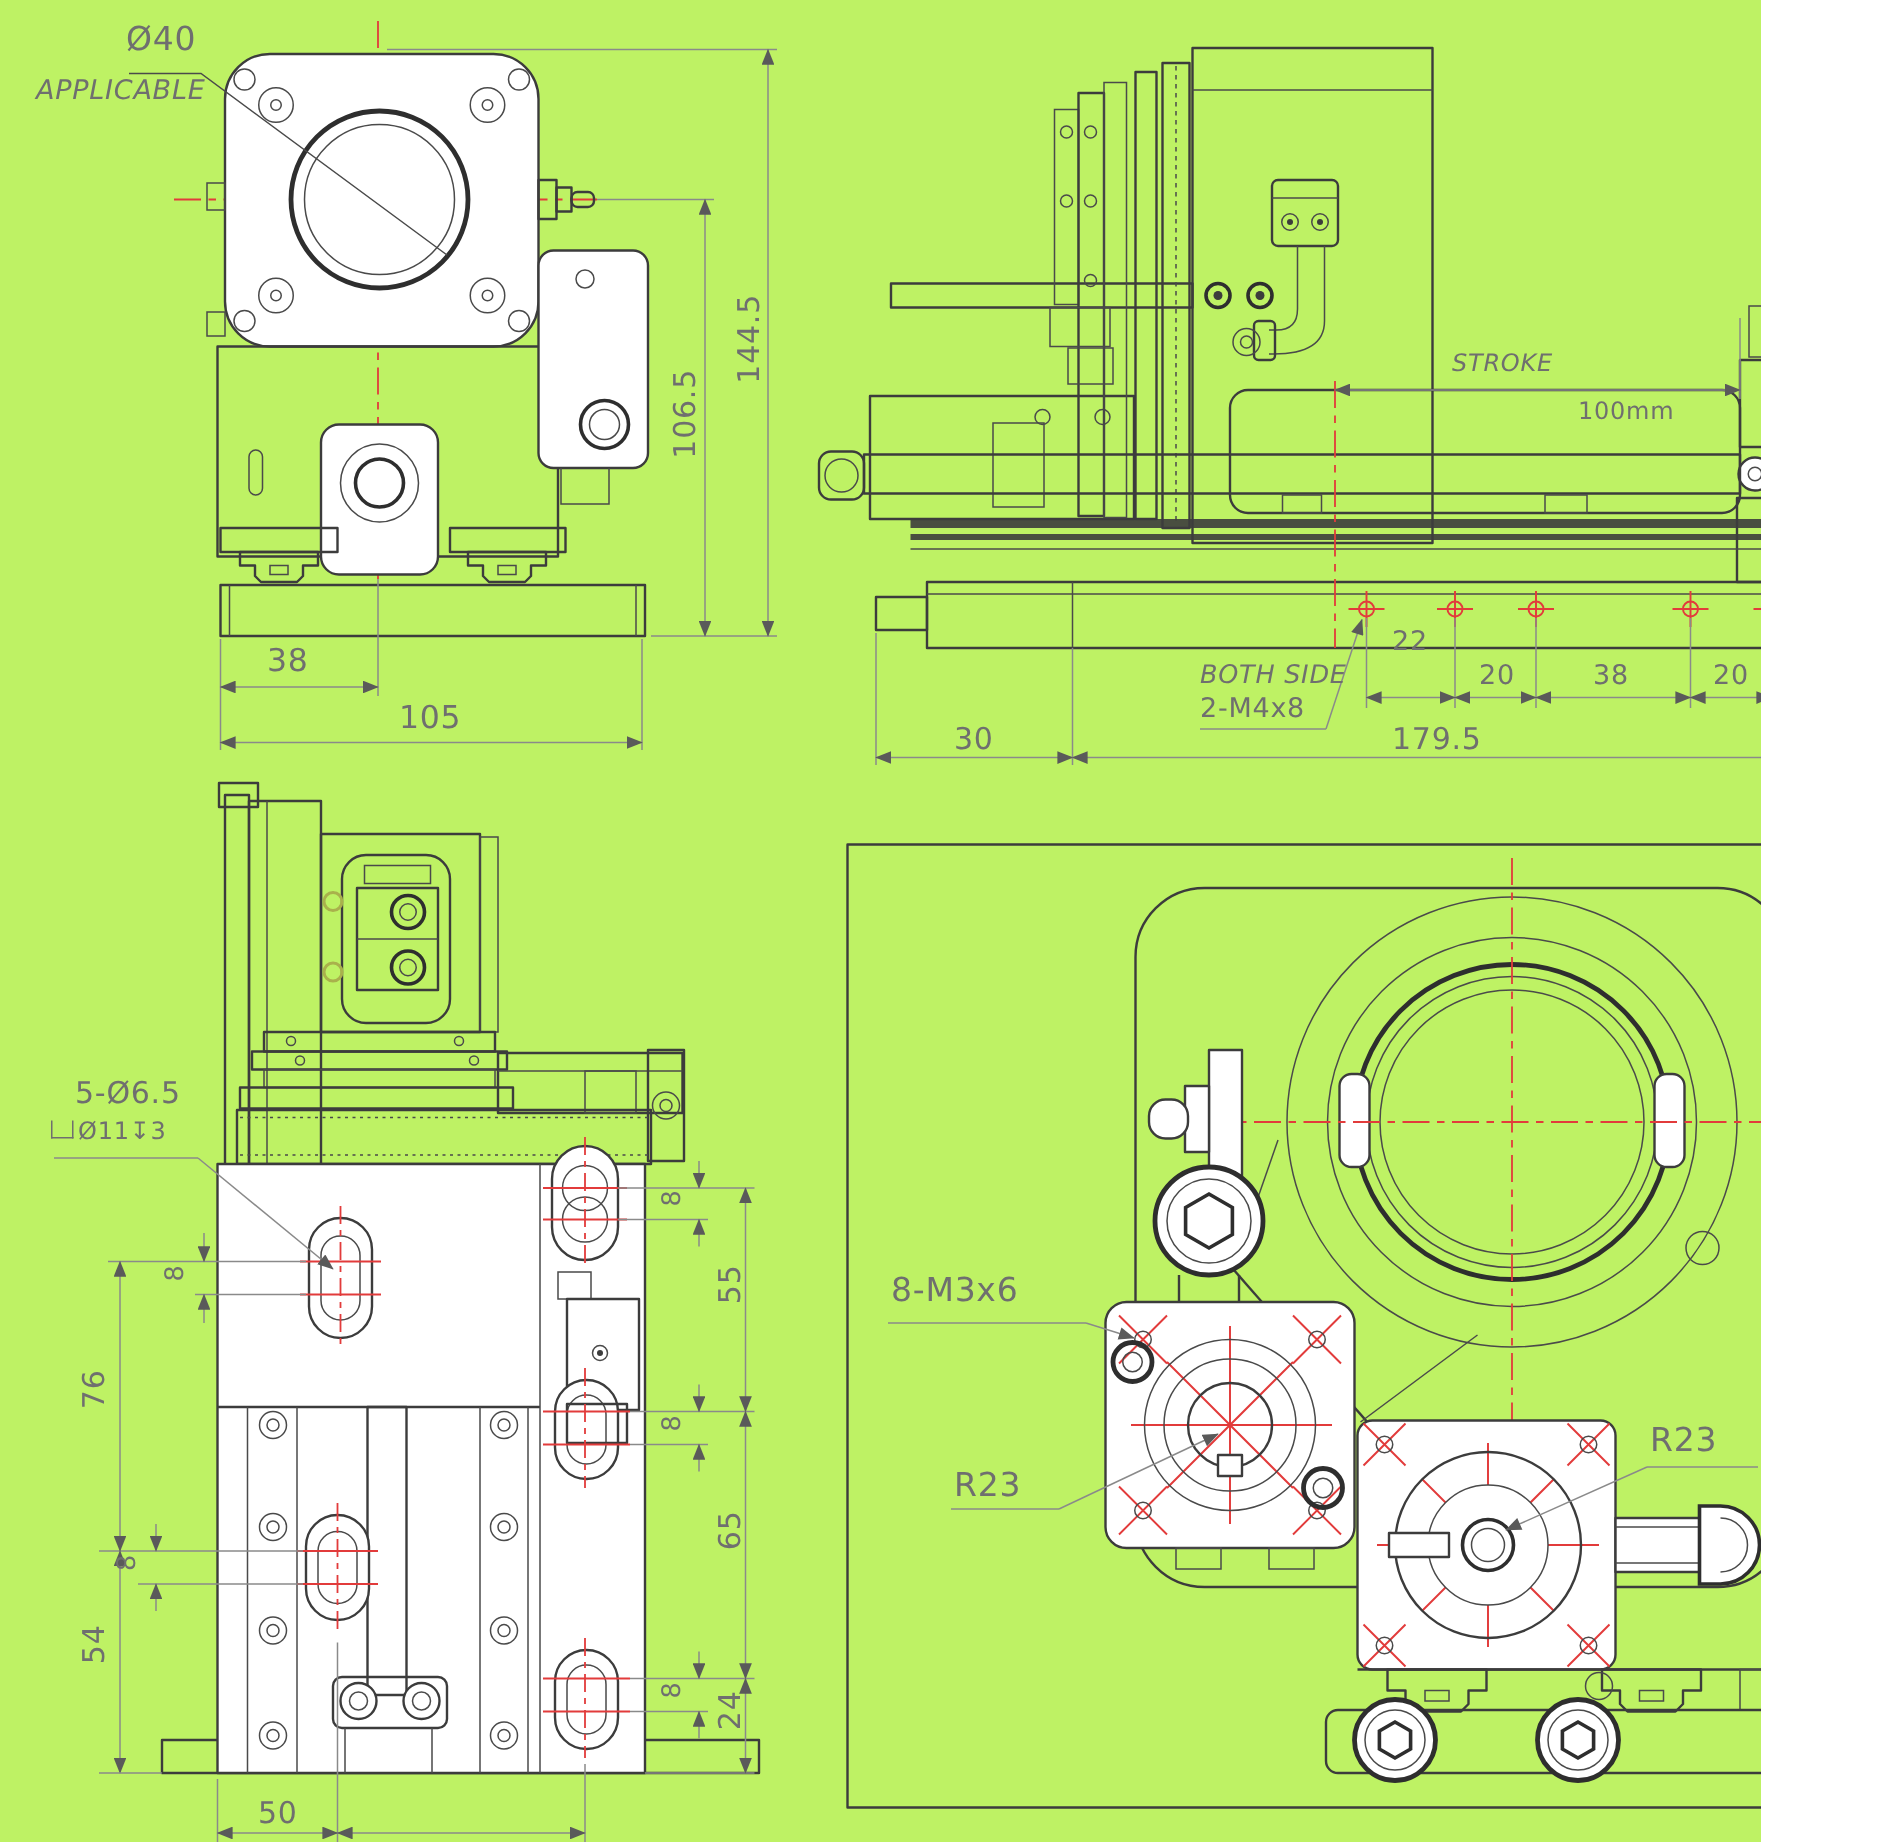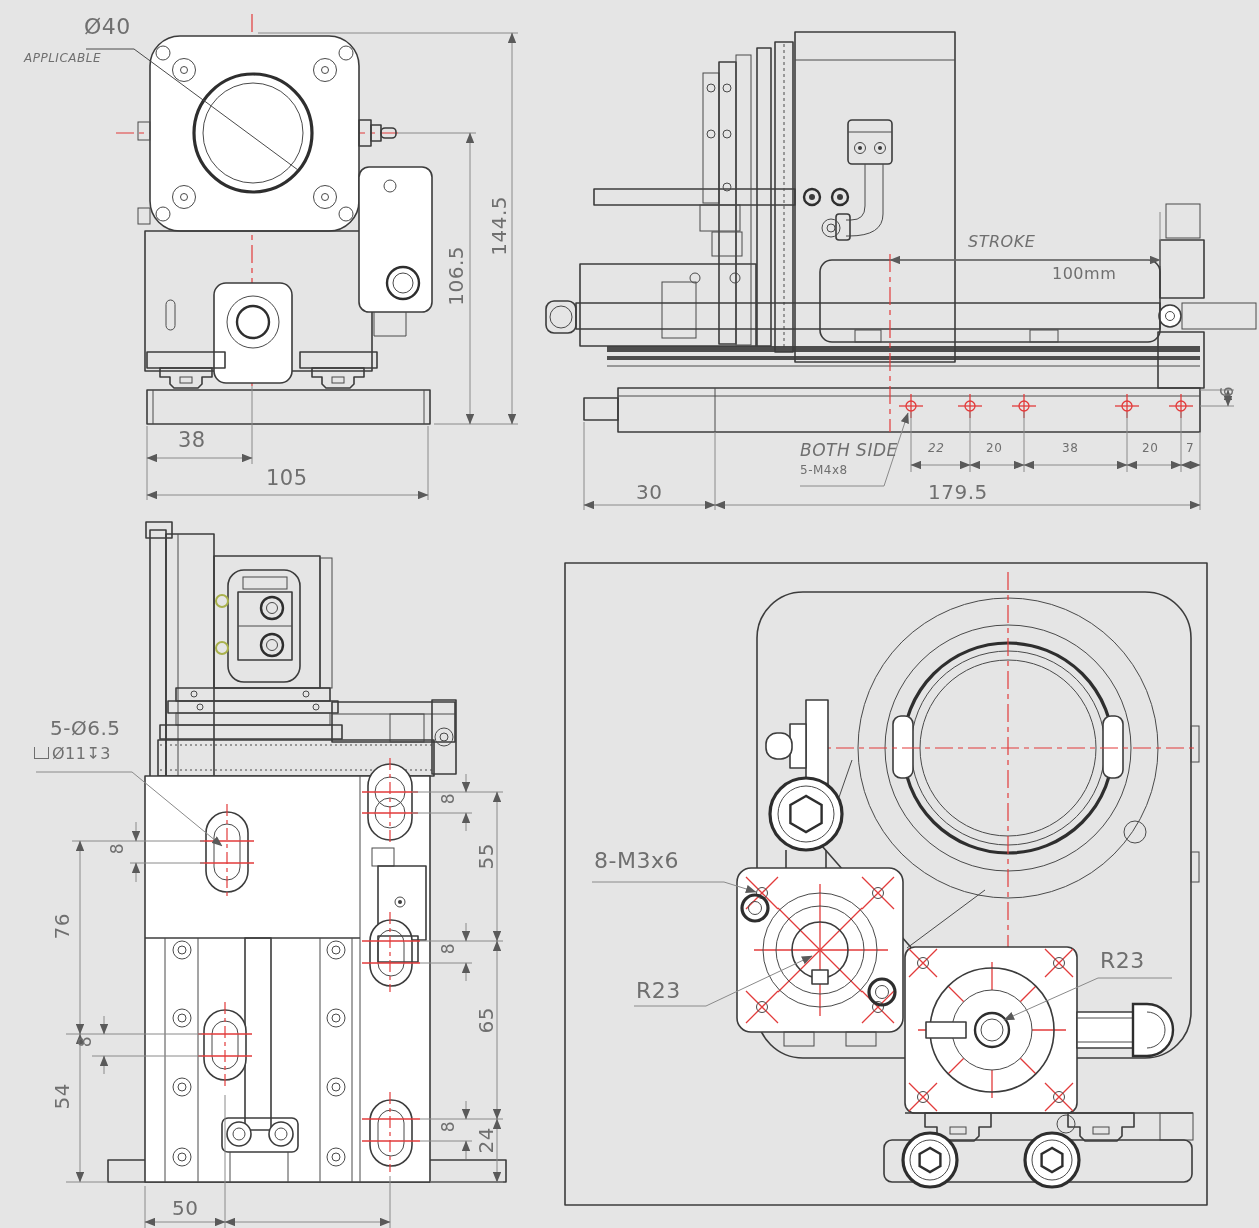--- a/index.html
+++ b/index.html
@@ -1,34 +1,34 @@
 <!DOCTYPE html>
 <html><head>
 <meta charset="utf-8">
 <style>
   html,body{margin:0;padding:0;background:#fff;}
-  #sheet{position:relative;width:1259px;height:1228px;background:#e5e5e5;overflow:hidden;
-         font-family:"DejaVu Sans",sans-serif;}
+  #sheet{position:relative;width:1146px;height:1228px;background:#bef264;overflow:hidden;
+         font-family:"DejaVu Sans",sans-serif;padding-left:28px;}
   svg{position:absolute;left:0;top:0;}
   .ln{stroke:#3c3c3c;stroke-width:1.6;fill:none;stroke-linejoin:round;}
   .tn{stroke:#4a4a4a;stroke-width:1;fill:none;}
   .bd{stroke:#2e2e2e;stroke-width:3.2;fill:none;}
   .md{stroke:#2e2e2e;stroke-width:2.4;fill:none;}
   .dm{stroke:#8a8a8a;stroke-width:1;fill:none;}
   .rd{stroke:#e23b3b;stroke-width:1.3;fill:none;}
   .rdd{stroke:#e23b3b;stroke-width:1.2;fill:none;stroke-dasharray:18 5 5 5;}
   .rds{stroke:#e23b3b;stroke-width:1.2;fill:none;stroke-dasharray:12 4 4 4;}
   .gn{stroke:#a9b14c;stroke-width:2;fill:none;}
   .wf{fill:#ffffff;}
   .dk{fill:#3c3c3c;}
   .t{position:absolute;color:#6f6f6f;letter-spacing:.5px;white-space:nowrap;line-height:1;}
   .it{font-style:italic;}
   .v{writing-mode:vertical-rl;transform:rotate(180deg);}
   .f22{font-size:22px;} .f21{font-size:21px;} .f20{font-size:20px;}
-  .f19{font-size:16px;} .f18{font-size:12px;} .f17{font-size:17px;}
+  .f19{font-size:16px;} .f18{font-size:18px;} .f17{font-size:17px;}
   .cbsym{display:inline-block;width:13px;height:11px;border-left:1.6px solid #6f6f6f;
          border-right:1.6px solid #6f6f6f;border-bottom:1.6px solid #6f6f6f;
          margin-right:3px;vertical-align:0px;}
 </style>
 </head>
 <body>
 
 <div id="sheet">
 <svg width="1259" height="1228" viewBox="0 0 1259 1228">
   <defs>
@@ -415,22 +415,22 @@
 <div class="t f22" style="left:84px;top:16px;">Ø40</div>
 <div class="t f18 it" style="left:24px;top:52px;">APPLICABLE</div>
 <div class="t f21" style="left:178px;top:430px;">38</div>
 <div class="t f21" style="left:266px;top:468px;">105</div>
 <div class="t f20 v" style="left:446px;top:246px;">106.5</div>
 <div class="t f20 v" style="left:489px;top:196px;">144.5</div>
 
 <div class="t f19 it" style="left:968px;top:234px;">STROKE</div>
 <div class="t f19" style="left:1052px;top:234px;margin-top:32px;">100mm</div>
 <div class="t f17 it" style="left:800px;top:442px;">BOTH SIDE</div>
-<div class="t f18" style="left:800px;top:464px;">5-M4x8</div>
-<div class="t f18" style="left:928px;top:442px;font-style:italic;">22</div>
+<div class="t f18" style="left:800px;top:464px;">2-M4x8</div>
+<div class="t f18" style="left:928px;top:419px;">22</div>
 <div class="t f18" style="left:986px;top:442px;">20</div>
 <div class="t f18" style="left:1062px;top:442px;">38</div>
 <div class="t f18" style="left:1142px;top:442px;">20</div>
 <div class="t f18" style="left:1186px;top:442px;">7</div>
 <div class="t f17 v" style="left:1219px;top:386px;">6</div>
 <div class="t f20" style="left:636px;top:482px;">30</div>
 <div class="t f20" style="left:928px;top:482px;text-align:center;">179.5</div>
 
 <div class="t f20" style="left:50px;top:718px;">5-Ø6.5</div>
 <div class="t f19" style="left:34px;top:746px;"><span class="cbsym"></span><span>Ø11↧3</span></div>

